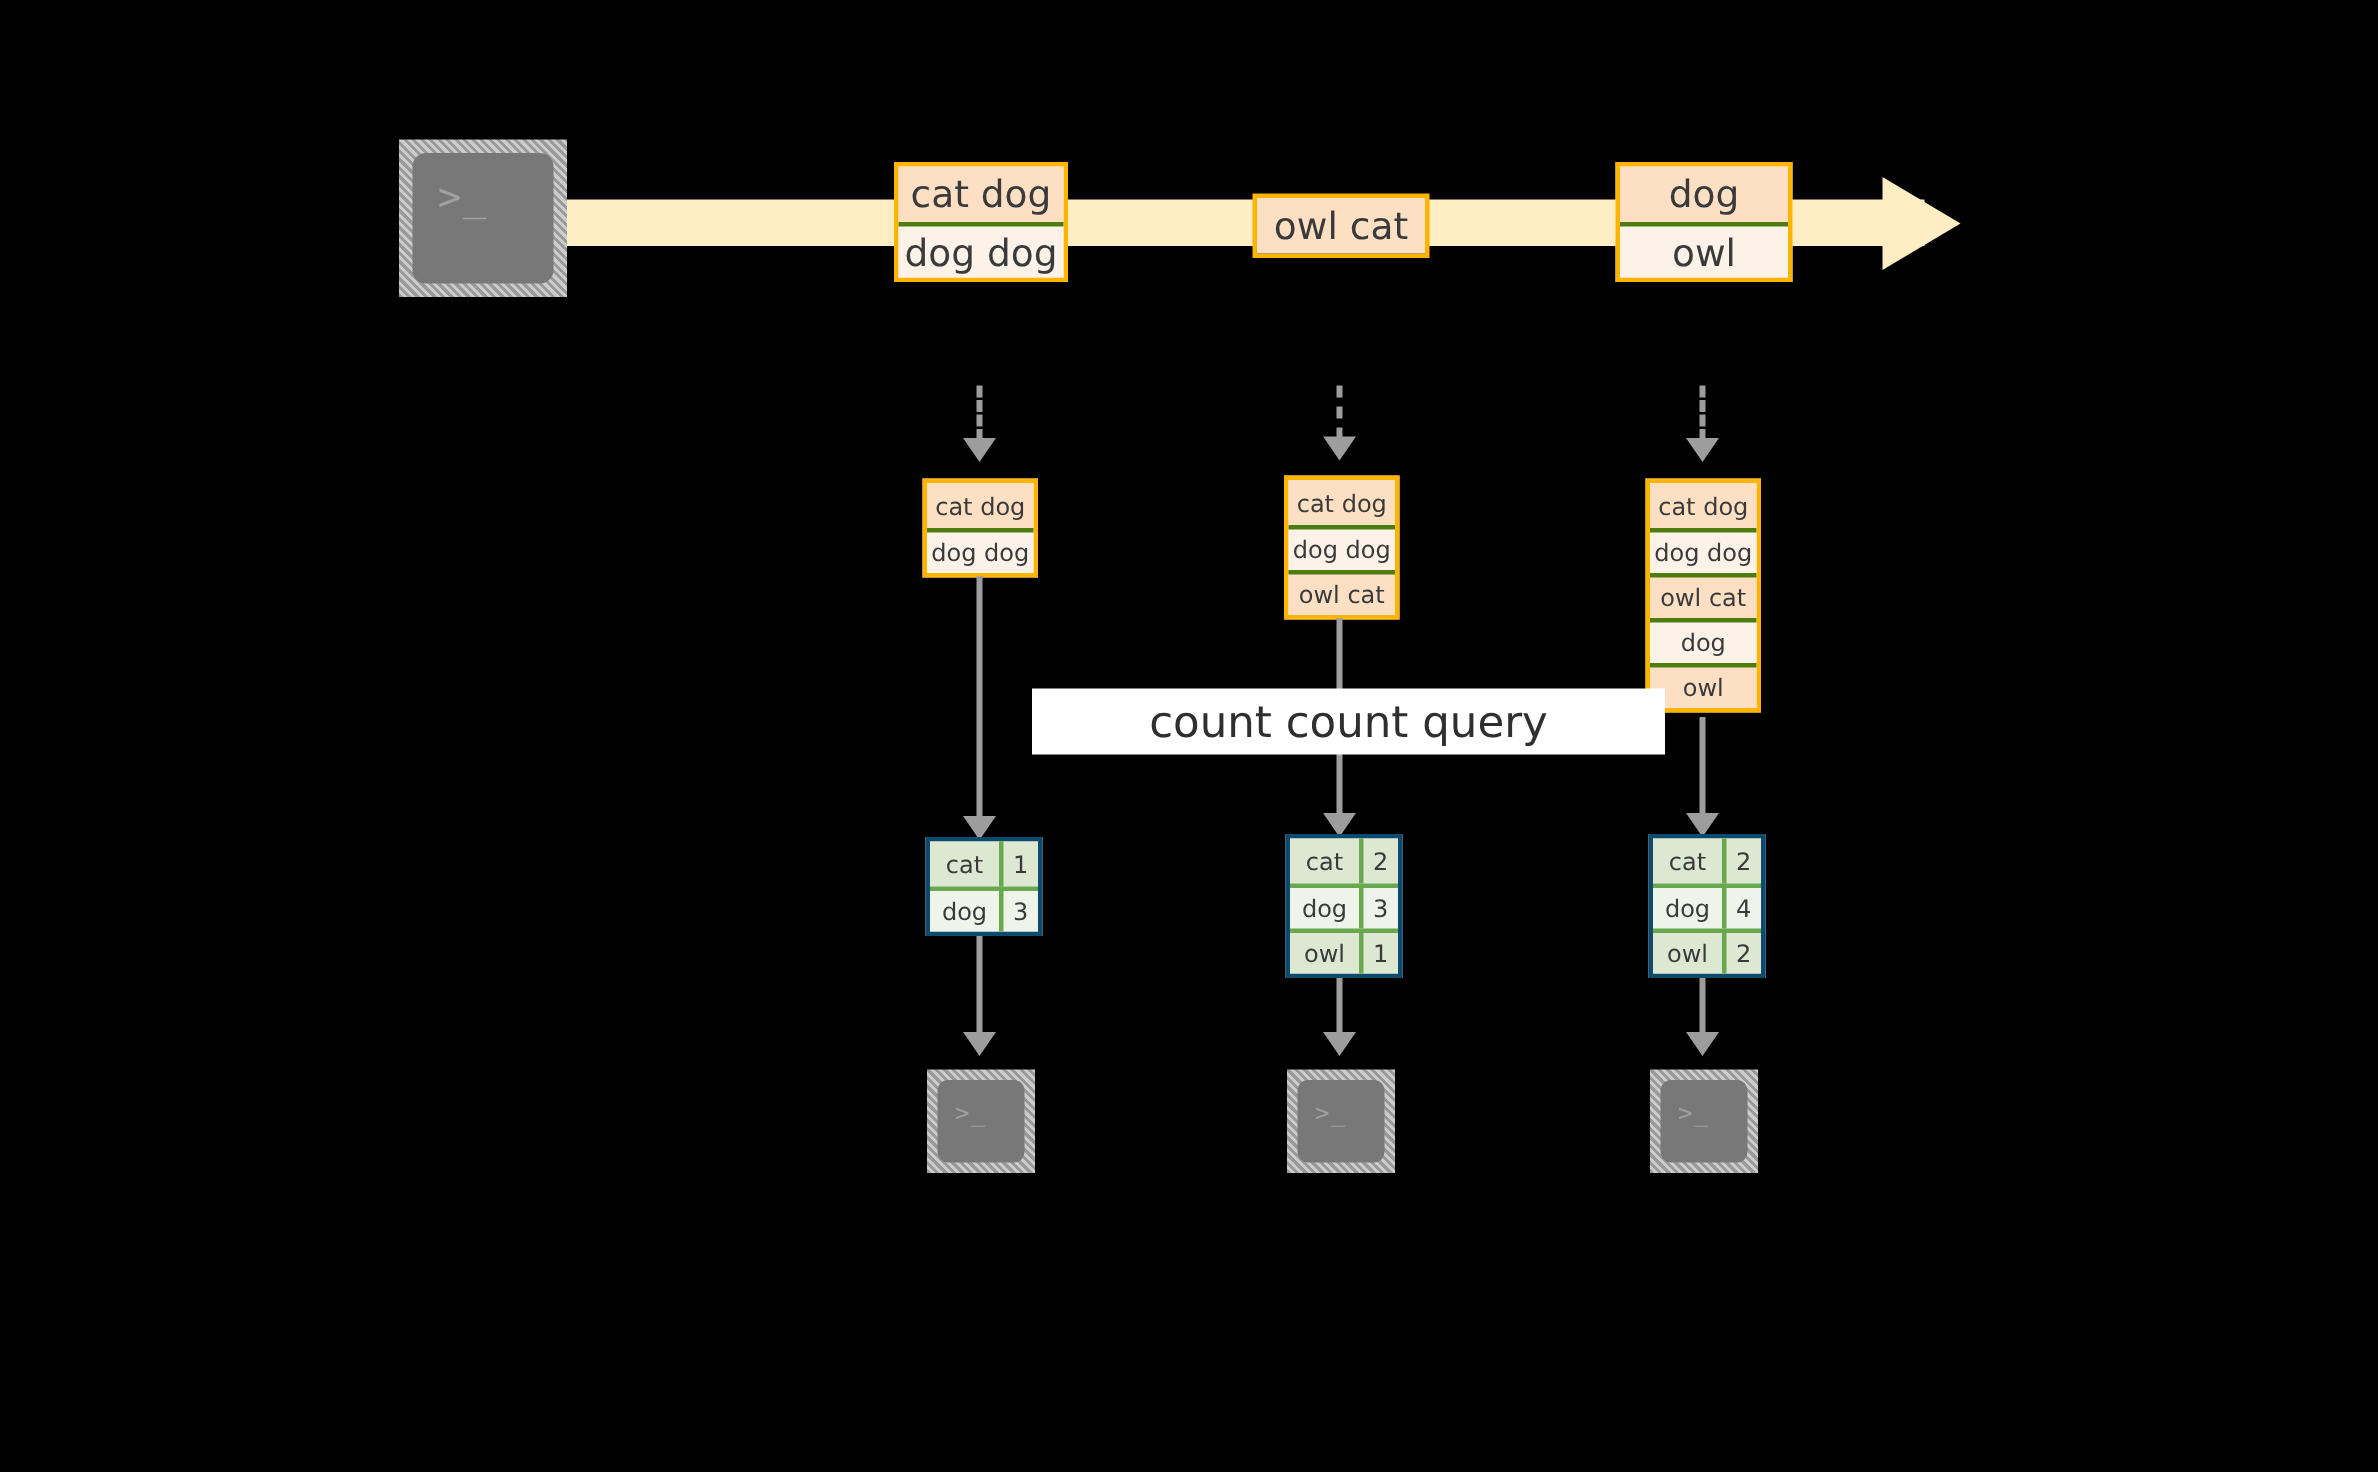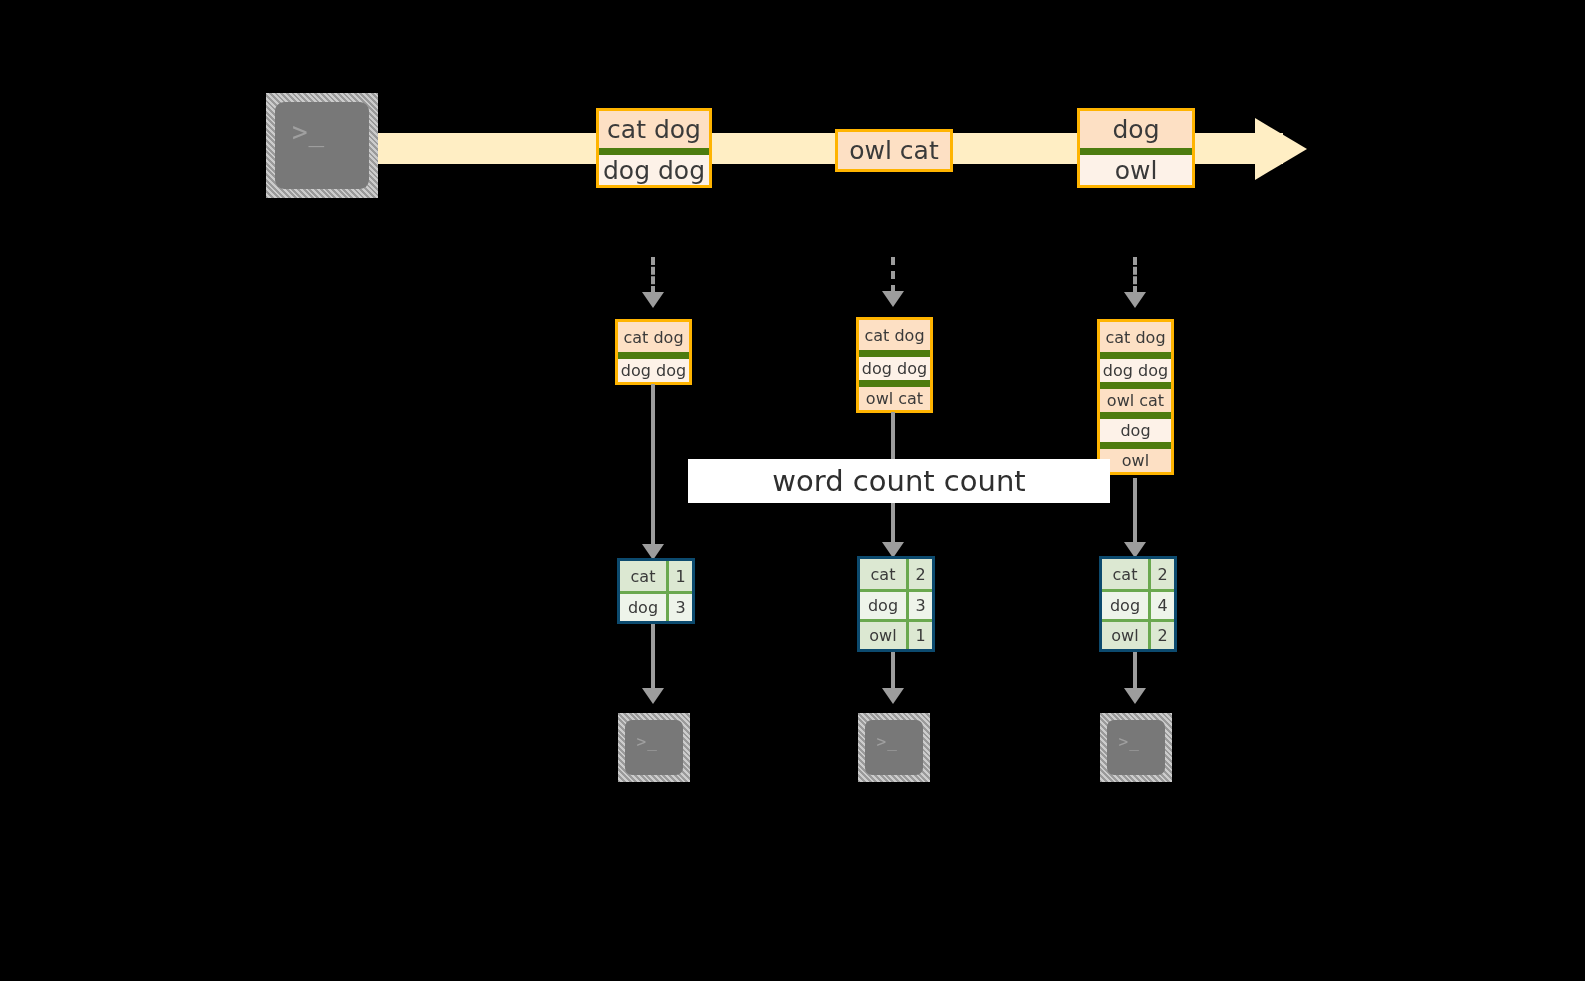--- a/index.html
+++ b/index.html
@@ -81,21 +81,21 @@
   }
   .rec-cell {
     display: flex;
     align-items: center;
     justify-content: center;
     white-space: nowrap;
     color: #3a3a3a;
     background: #fde0c4;
   }
   .rec-cell.alt { background: #fdf2e8; }
-  .rec-cell + .rec-cell { border-top: 7px solid #4d7c0f; }
+  .rec-cell + .rec-cell { border-top: 3px solid #4d7c0f; }
 
   
   .rec-box.big .rec-cell {
     height: 37px;
     font-size: 25px;
   }
   
   .rec-box.small .rec-cell {
     height: 30px;
     font-size: 16px;
@@ -291,16 +291,16 @@
   <div class="conn" style="left:1133px; top:652px; height:40px;"></div>
   <div class="arrowhead" style="left:1124px; top:688px;"></div>
 
   <div class="terminal small" style="left:1100px; top:713px; width:72px; height:69px;">
     <div class="terminal-inner">
       <span class="prompt">&gt;_</span>
     </div>
   </div>
 
   <div class="query-banner">
-    <span>word count count</span>
+    <span>count count query</span>
   </div>
 
 </div>
 
 </body></html>

